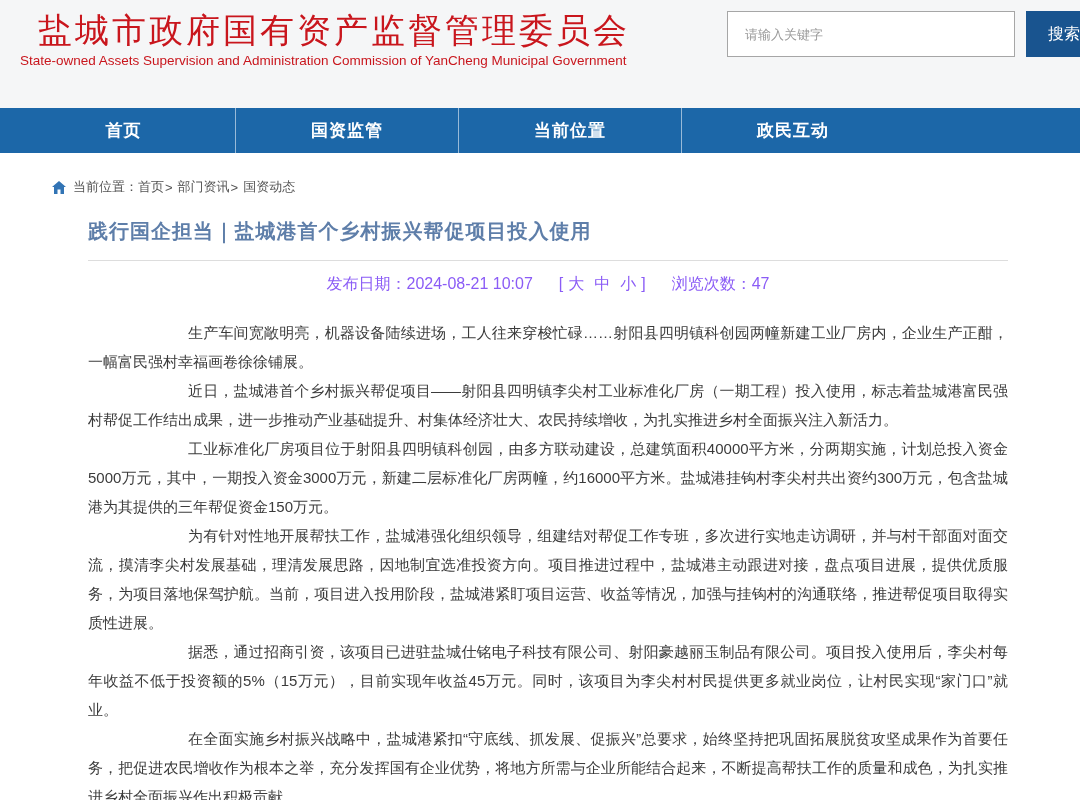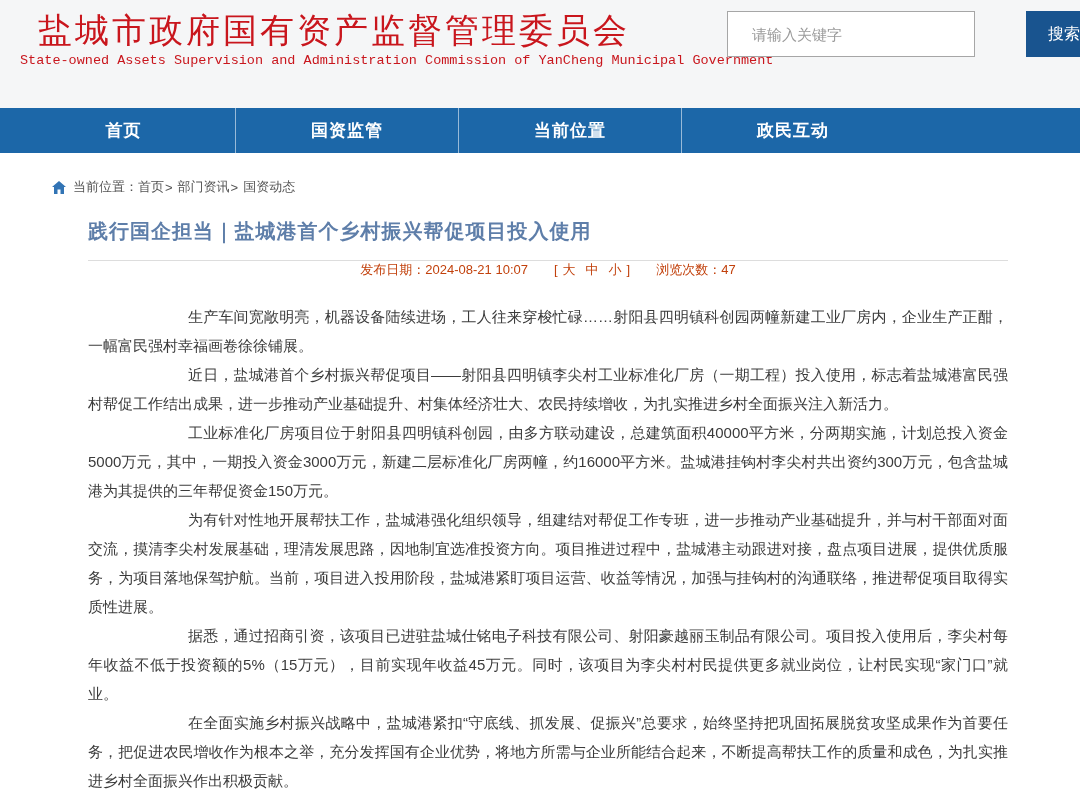--- a/index.html
+++ b/index.html
@@ -22,26 +22,26 @@
     -webkit-font-smoothing:antialiased;
   }
   
   .header{position:relative;height:108px;background:var(--header-bg);}
   .site-title{
     position:absolute;left:38px;top:8px;
     font-size:34px;font-weight:normal;color:var(--red);letter-spacing:3px;white-space:nowrap;
   }
   .site-subtitle{
     position:absolute;left:20px;top:53px;
-    font-size:13.5px;color:var(--red);white-space:nowrap;font-family:Liberation Mono, monospace;
+    font-size:13.5px;color:var(--red);white-space:nowrap;
   }
   .search-input{
-    position:absolute;left:727px;top:11px;width:248px;height:46px;
+    position:absolute;left:727px;top:11px;width:288px;height:46px;
     background:#ffffff;border:1px solid var(--border-gray);
-    padding:0 0 0 24px;font-size:15px;color:#333;outline:none;
+    padding:0 0 0 17px;font-size:13px;color:#333;outline:none;
     font-family:"Liberation Sans","DejaVu Sans",sans-serif;
   }
   .search-input::placeholder{color:#9a9a9a;}
   .search-button{
     position:absolute;left:1026px;top:11px;width:112px;height:46px;
     background:var(--btn-blue);color:#ffffff;border:none;
     font-size:16px;text-align:left;padding:0 0 0 22px;cursor:pointer;
     font-family:"Liberation Sans","DejaVu Sans",sans-serif;
   }
   
@@ -61,21 +61,21 @@
   .breadcrumb .crumb-icon{display:inline-flex;margin-right:7px;}
   .breadcrumb a{color:var(--muted);text-decoration:none;cursor:pointer;}
   .crumb-sep{margin:0 5px 0 1px;}
   
   .article{padding:0 72px 0 88px;}
   .article-title{
     margin:22px 0 0;text-align:left;
     color:var(--title-blue);font-size:20px;font-weight:600;letter-spacing:1px;
   }
   .article-divider{border:none;border-top:1px solid var(--line);margin:15px 0 0;}
-  .article-meta{text-align:center;font-size:13px;color:#c2410c;}
+  .article-meta{margin-top:13px;text-align:center;font-size:16px;color:#8b5cf6;}
   .meta-gap{display:inline-block;width:26px;}
   .size-ctrl{cursor:pointer;margin:0 5px;}
   .article-body{margin-top:23px;font-size:15px;line-height:29px;color:var(--text);text-align:justify;}
   .article-body p{margin:0;text-indent:100px;}
 </style>
 </head>
 <body>
 
 <div class="header">
   <div class="site-title">盐城市政府国有资产监督管理委员会</div>
@@ -111,18 +111,18 @@
   <h1 class="article-title">践行国企担当｜盐城港首个乡村振兴帮促项目投入使用</h1>
   <hr class="article-divider">
   <div class="article-meta">
     <span>发布日期：</span><span>2024-08-21 10:07</span><span class="meta-gap"></span><span>[</span><span class="size-ctrl">大</span><span class="size-ctrl">中</span><span class="size-ctrl">小</span><span>]</span><span class="meta-gap"></span><span>浏览次数：</span><span>47</span>
   </div>
 
   <div class="article-body">
     <p>生产车间宽敞明亮，机器设备陆续进场，工人往来穿梭忙碌……射阳县四明镇科创园两幢新建工业厂房内，企业生产正酣，一幅富民强村幸福画卷徐徐铺展。</p>
     <p>近日，盐城港首个乡村振兴帮促项目——射阳县四明镇李尖村工业标准化厂房（一期工程）投入使用，标志着盐城港富民强村帮促工作结出成果，进一步推动产业基础提升、村集体经济壮大、农民持续增收，为扎实推进乡村全面振兴注入新活力。</p>
     <p>工业标准化厂房项目位于射阳县四明镇科创园，由多方联动建设，总建筑面积40000平方米，分两期实施，计划总投入资金5000万元，其中，一期投入资金3000万元，新建二层标准化厂房两幢，约16000平方米。盐城港挂钩村李尖村共出资约300万元，包含盐城港为其提供的三年帮促资金150万元。</p>
-    <p>为有针对性地开展帮扶工作，盐城港强化组织领导，组建结对帮促工作专班，进一步推动产业基础提升，并与村干部面对面交流，摸清李尖村发展基础，理清发展思路，因地制宜选准投资方向。项目推进过程中，盐城港主动跟进对接，盘点项目进展，提供优质服务，为项目落地保驾护航。当前，项目进入投用阶段，盐城港紧盯项目运营、收益等情况，加强与挂钩村的沟通联络，推进帮促项目取得实质性进展。</p>
+    <p>为有针对性地开展帮扶工作，盐城港强化组织领导，组建结对帮促工作专班，多次进行实地走访调研，并与村干部面对面交流，摸清李尖村发展基础，理清发展思路，因地制宜选准投资方向。项目推进过程中，盐城港主动跟进对接，盘点项目进展，提供优质服务，为项目落地保驾护航。当前，项目进入投用阶段，盐城港紧盯项目运营、收益等情况，加强与挂钩村的沟通联络，推进帮促项目取得实质性进展。</p>
     <p>据悉，通过招商引资，该项目已进驻盐城仕铭电子科技有限公司、射阳豪越丽玉制品有限公司。项目投入使用后，李尖村每年收益不低于投资额的5%（15万元），目前实现年收益45万元。同时，该项目为李尖村村民提供更多就业岗位，让村民实现“家门口”就业。</p>
     <p>在全面实施乡村振兴战略中，盐城港紧扣“守底线、抓发展、促振兴”总要求，始终坚持把巩固拓展脱贫攻坚成果作为首要任务，把促进农民增收作为根本之举，充分发挥国有企业优势，将地方所需与企业所能结合起来，不断提高帮扶工作的质量和成色，为扎实推进乡村全面振兴作出积极贡献。</p>
 
   </div>
 </div>
 
 </body></html>

